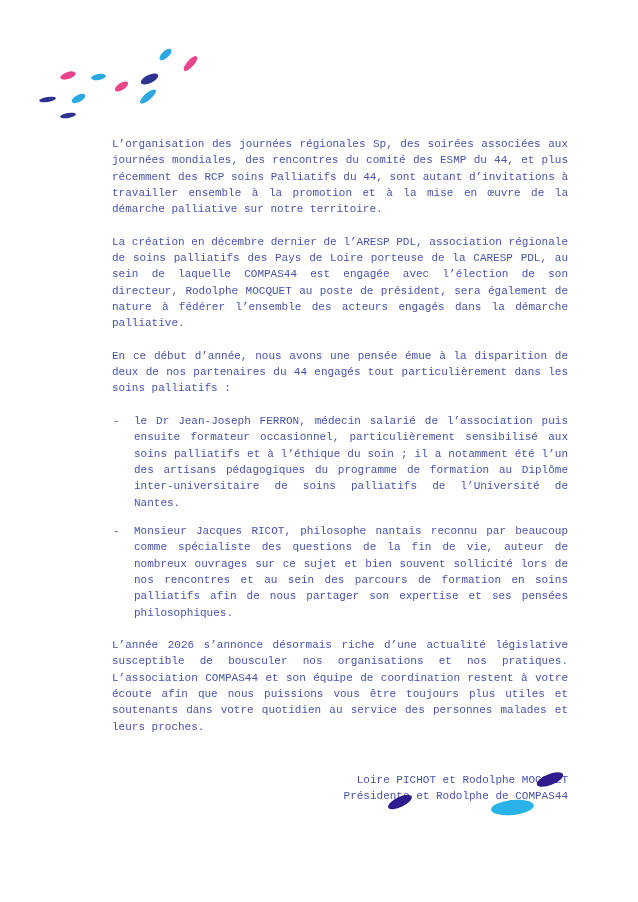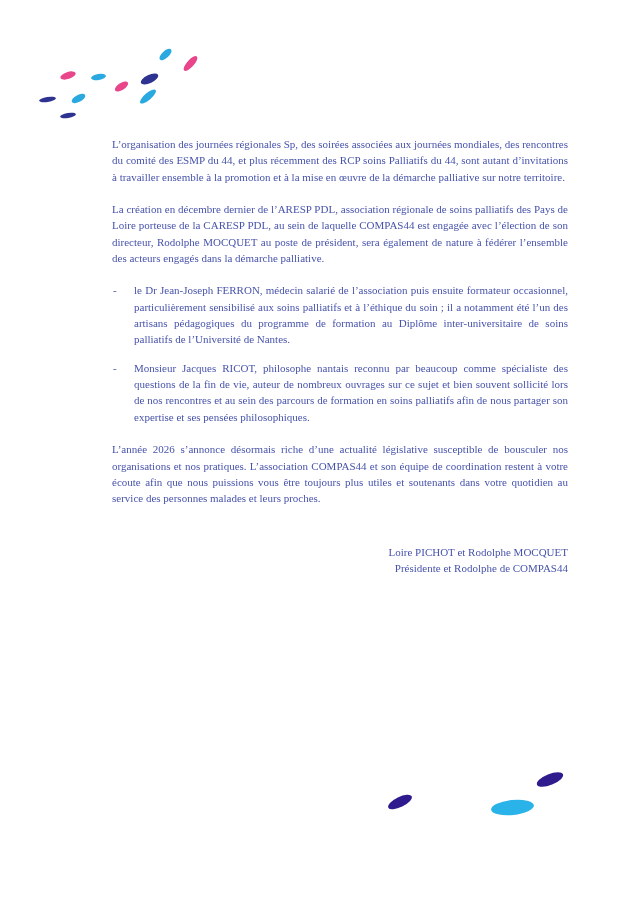--- a/index.html
+++ b/index.html
@@ -3,21 +3,21 @@
 <meta charset="utf-8">
 <style>
   * { box-sizing: border-box; }
   html, body { margin: 0; padding: 0; background: #ffffff; }
   .page {
     position: relative;
     width: 638px;
     height: 902px;
     background: #ffffff;
     overflow: hidden;
-    font-family: Liberation Serif, serif;
+    font-family: Liberation Mono, monospace;
   }
   .dash {
     position: absolute;
     border-radius: 50%;
   }
   .letter-content {
     position: absolute;
     left: 112px;
     top: 136px;
     width: 456px;
@@ -67,20 +67,21 @@
     <div class="dash" style="left: 181px; top: 60px; width: 19px; height: 7px; transform: rotate(-48deg); background: rgb(232, 69, 139);"></div>
     <div class="dash" style="left: 39px; top: 97px; width: 17px; height: 5px; transform: rotate(-9deg); background: rgb(46, 51, 145);"></div>
     <div class="dash" style="left: 71px; top: 95px; width: 15px; height: 7px; transform: rotate(-28deg); background: rgb(42, 169, 224);"></div>
     <div class="dash" style="left: 138px; top: 93px; width: 20px; height: 7px; transform: rotate(-40deg); background: rgb(42, 169, 224);"></div>
     <div class="dash" style="left: 60px; top: 113px; width: 16px; height: 5px; transform: rotate(-9deg); background: rgb(46, 51, 145);"></div>
   </div>
 
   <section class="letter-content">
     <p>L’organisation des journées régionales Sp, des soirées associées aux journées mondiales, des rencontres du comité des ESMP du 44, et plus récemment des RCP soins Palliatifs du 44, sont autant d’invitations à travailler ensemble à la promotion et à la mise en œuvre de la démarche palliative sur notre territoire.</p>
     <p>La création en décembre dernier de l’ARESP PDL, association régionale de soins palliatifs des Pays de Loire porteuse de la CARESP PDL, au sein de laquelle COMPAS44 est engagée avec l’élection de son directeur, Rodolphe MOCQUET au poste de président, sera également de nature à fédérer l’ensemble des acteurs engagés dans la démarche palliative.</p>
+    <p>En ce début d’année, nous avons une pensée émue à la disparition de deux de nos partenaires du 44 engagés tout particulièrement dans les soins palliatifs&nbsp;:</p>
 
     <div class="bullet-list">
       <div class="bullet-item">
         <span class="bullet-marker">-</span>
         <span>le Dr Jean-Joseph FERRON, médecin salarié de l’association puis ensuite formateur occasionnel, particulièrement sensibilisé aux soins palliatifs et à l’éthique du soin&nbsp;; il a notamment été l’un des artisans pédagogiques du programme de formation au Diplôme inter-universitaire de soins palliatifs de l’Université de Nantes.</span>
       </div>
       <div class="bullet-item">
         <span class="bullet-marker">-</span>
         <span>Monsieur Jacques RICOT, philosophe nantais reconnu par beaucoup comme spécialiste des questions de la fin de vie, auteur de nombreux ouvrages sur ce sujet et bien souvent sollicité lors de nos rencontres et au sein des parcours de formation en soins palliatifs afin de nous partager son expertise et ses pensées philosophiques.</span>
       </div>

